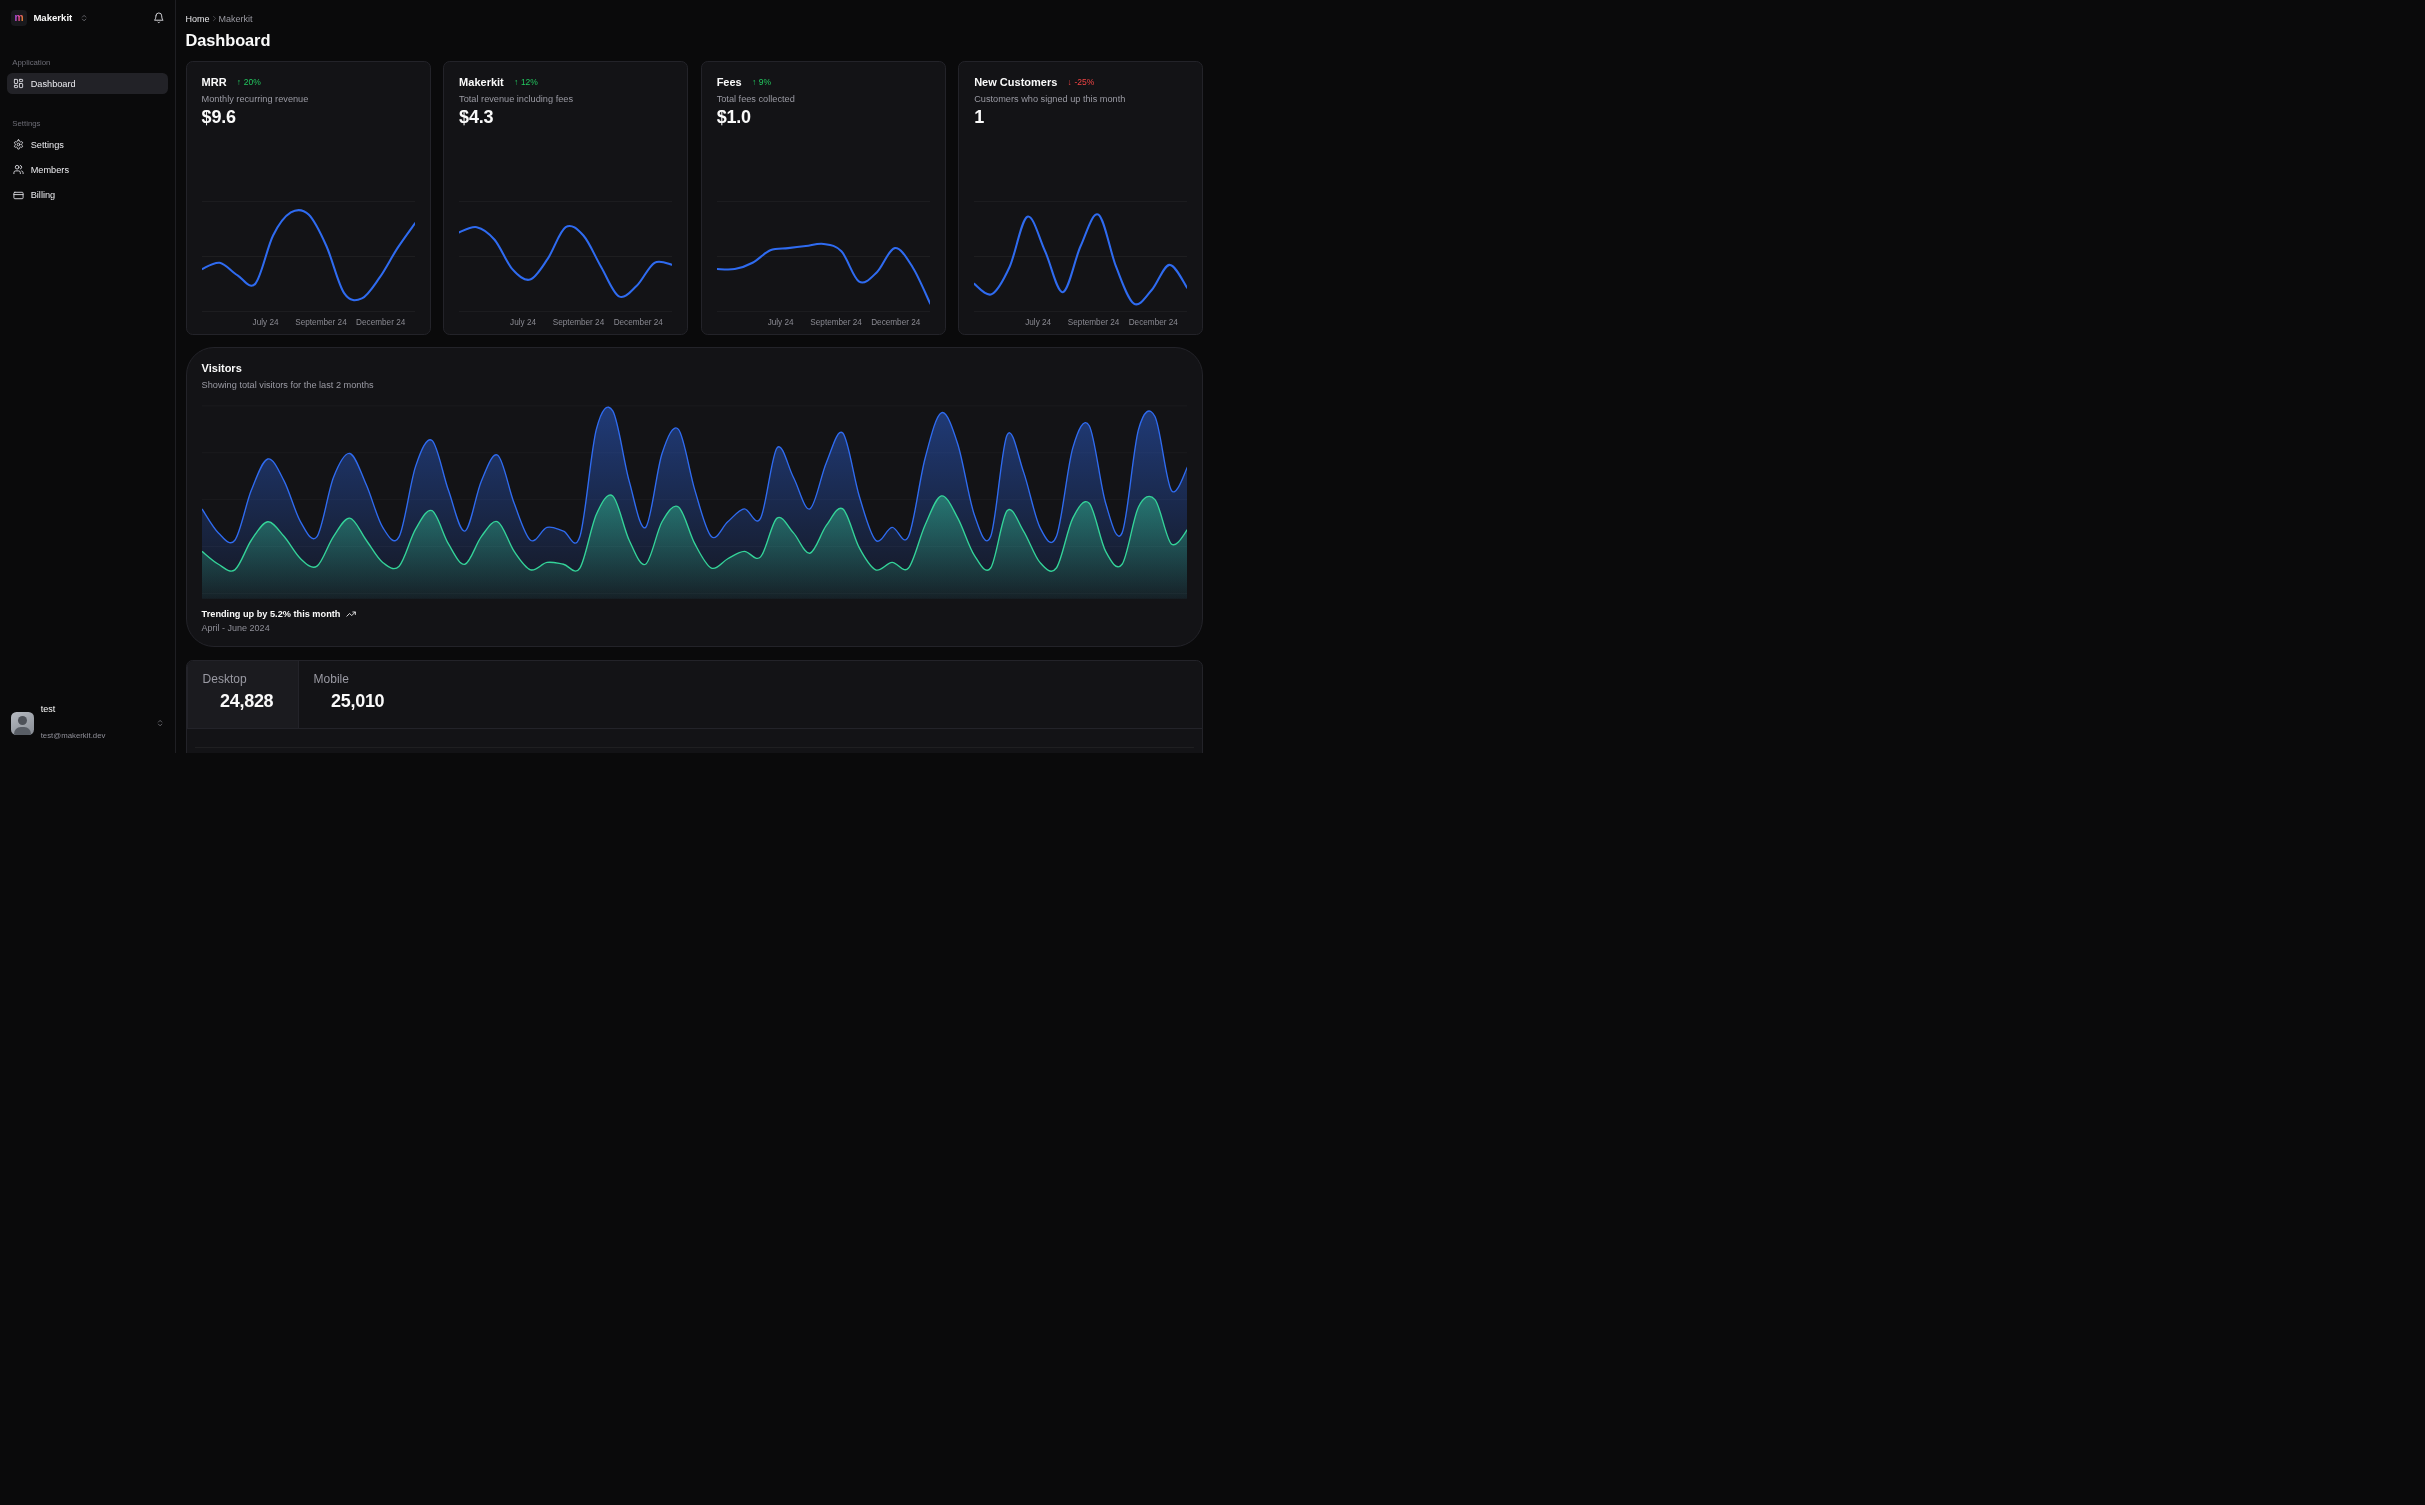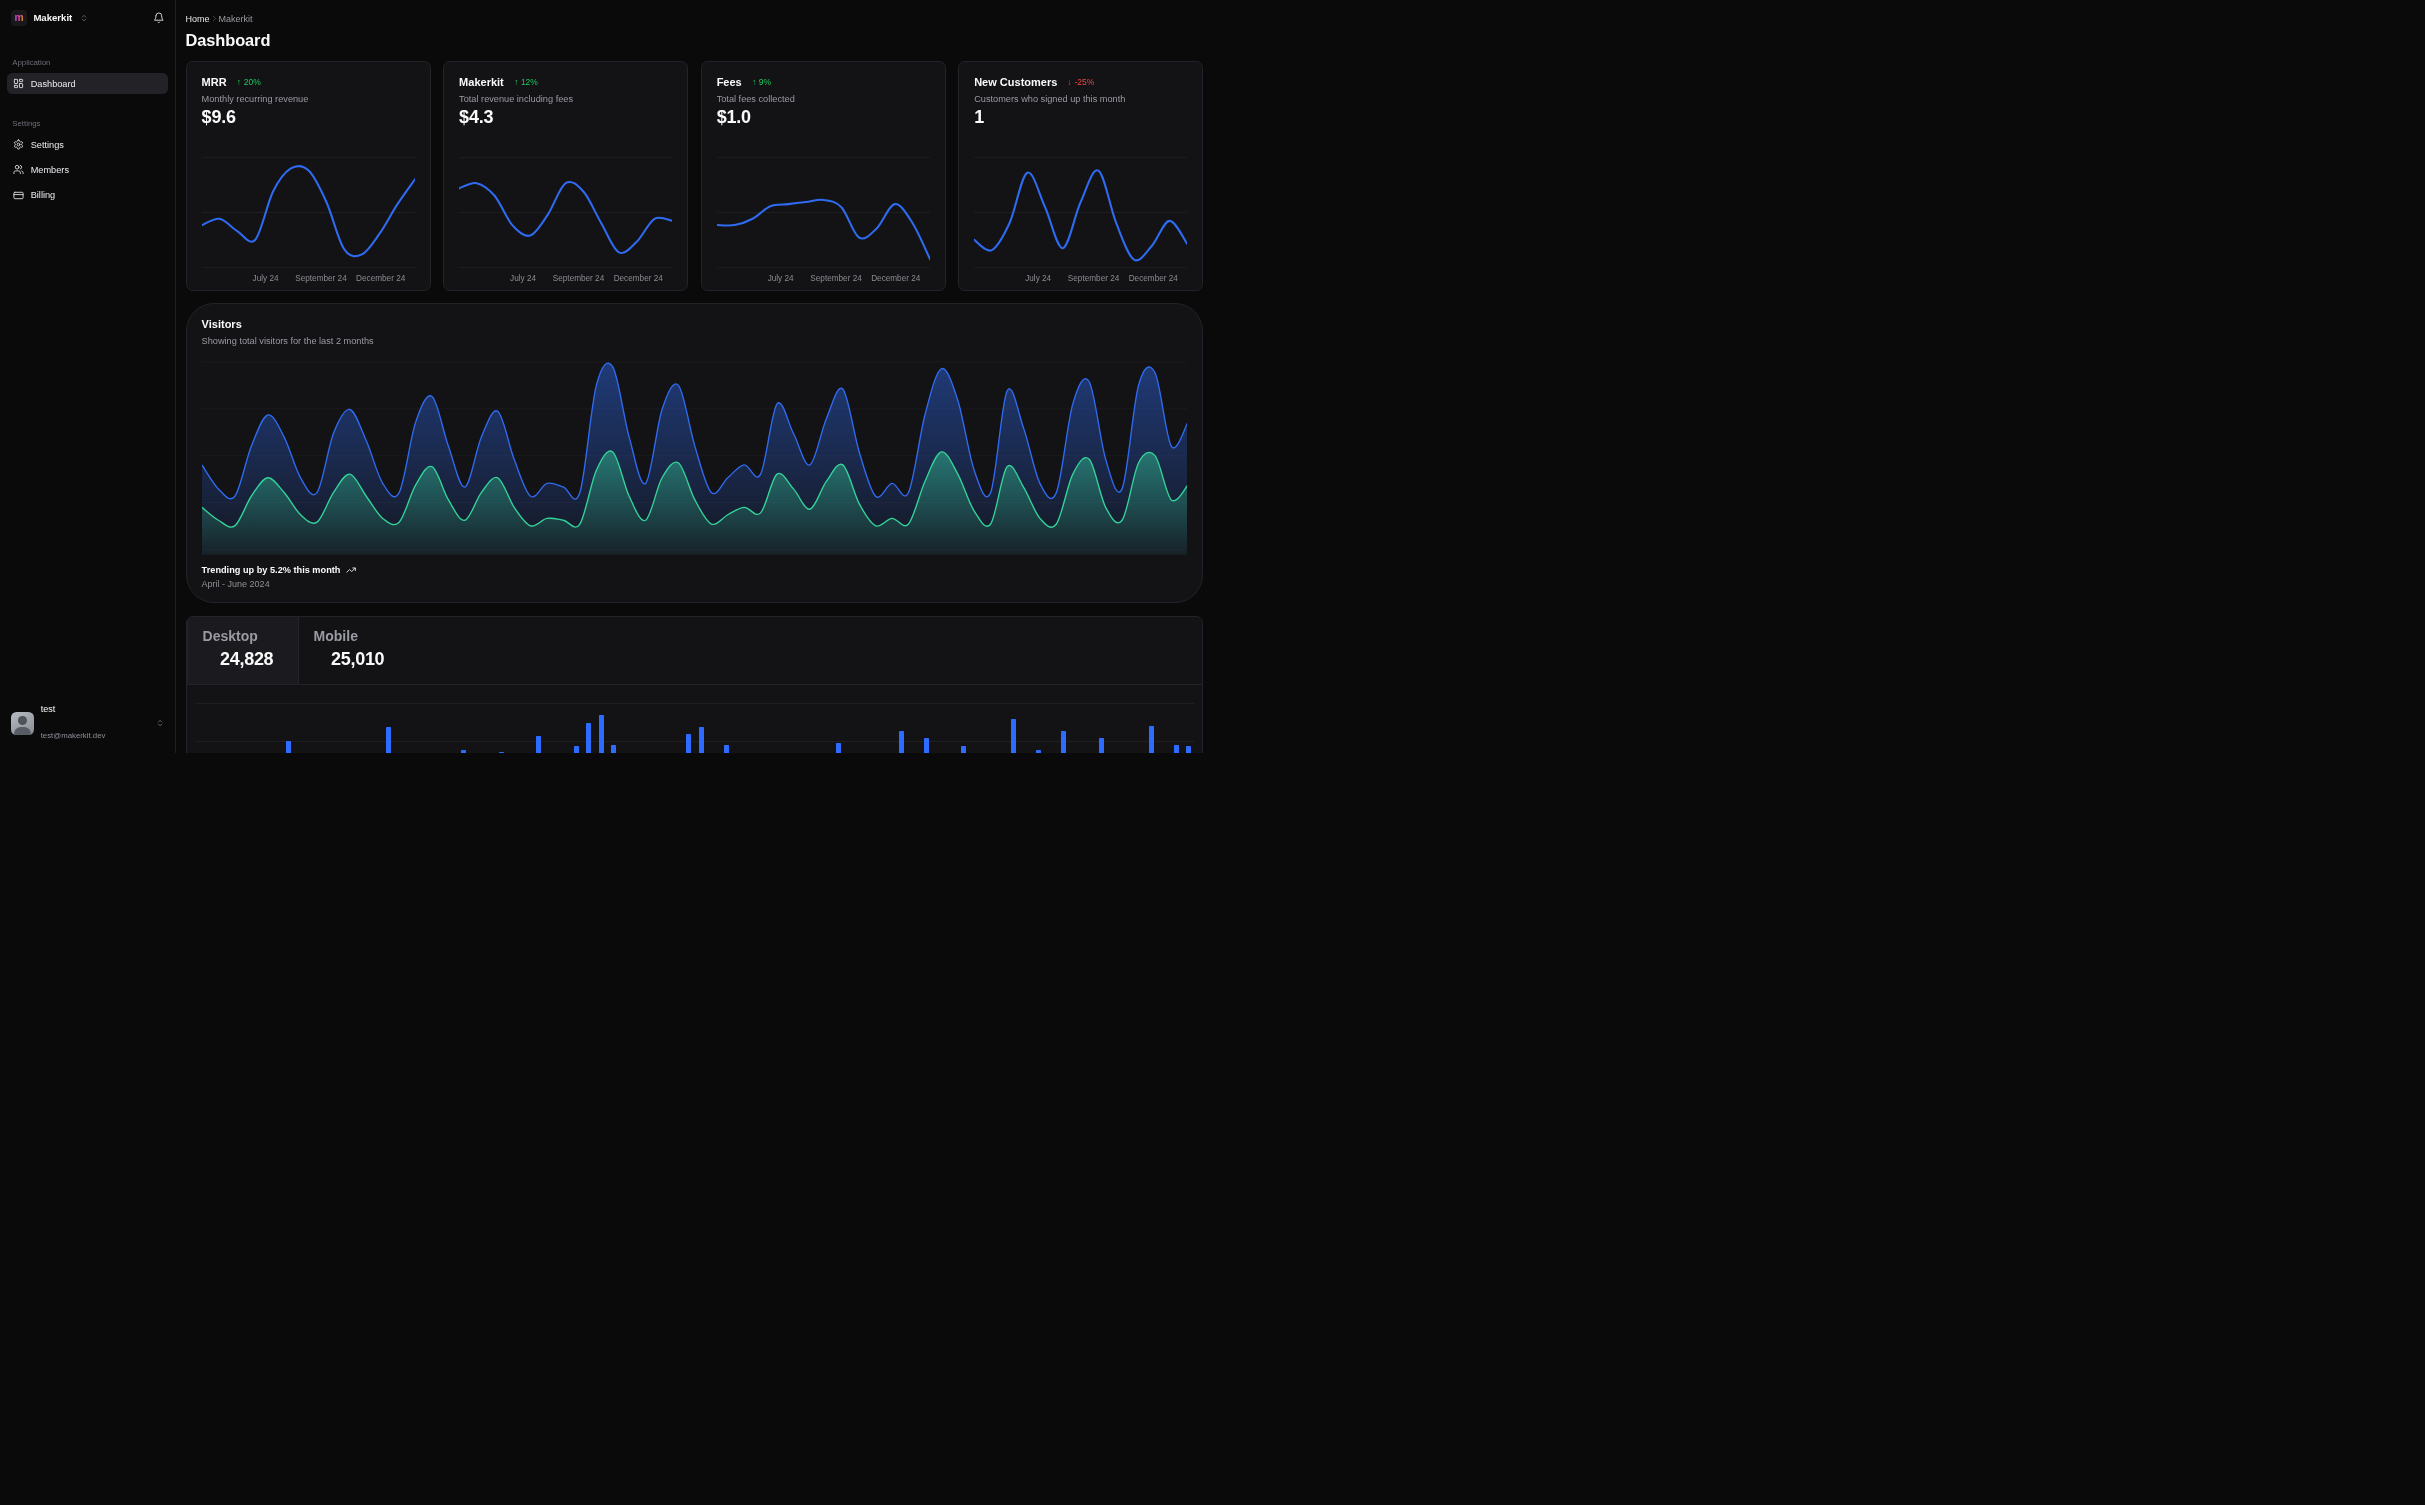--- a/index.html
+++ b/index.html
@@ -34,21 +34,21 @@
   
   .main{flex:1;padding:13.6px 9.6px 0;overflow:hidden;}
   .breadcrumb{display:flex;align-items:center;gap:0;font-size:9px;}
   .bc-home{color:#e7e7ea;cursor:pointer;}
   .bc-sep{width:9px;height:9px;color:#55555c;}
   .bc-current{color:#9a9aa2;}
   h1.page-title{font-size:16.4px;font-weight:700;margin:7.5px 0 11px;letter-spacing:-0.1px;}
 
   .stats{display:grid;grid-template-columns:repeat(4,1fr);gap:12.3px;}
   .card{background:#131316;border:0.7px solid #232329;border-radius:6.8px;}
-  .stat-card{height:230px;padding:13.6px 15px 0;display:flex;flex-direction:column;}
+  .stat-card{height:274px;padding:13.6px 15px 0;display:flex;flex-direction:column;}
   .stat-head{display:flex;align-items:center;gap:10.2px;}
   .stat-title{font-size:11px;font-weight:600;}
   .trend{font-size:8.5px;display:flex;align-items:center;gap:2.7px;}
   .trend.up{color:#22c55e;}
   .trend.down{color:#ef4444;}
   .stat-sub{margin-top:6.1px;font-size:9.2px;color:#9a9aa3;}
   .stat-value{margin-top:3.4px;font-size:18px;font-weight:700;letter-spacing:-0.2px;}
   .spark-wrap{margin-top:auto;}
   svg.spark{width:100%;height:115px;display:block;}
   .ticks{position:relative;height:20.5px;font-size:8.2px;color:#8a8a92;}
@@ -61,21 +61,21 @@
   .vfoot1 svg{width:10.2px;height:10.2px;color:#fafafa;}
   .vfoot2{margin-top:4.1px;font-size:9px;color:#8f8f98;}
 
   .pv-card{margin-top:12.3px;height:328px;padding:0;overflow:hidden;}
   .pv-head{display:flex;align-items:stretch;border-bottom:0.7px solid #232329;height:68px;}
   .pv-head-left{flex:1;padding:14.3px 15px;}
   .pv-title{font-size:11px;font-weight:600;}
   .pv-sub{margin-top:6.1px;font-size:9.2px;color:#9a9aa3;}
   .pv-toggle{width:111px;border-left:0.7px solid #232329;padding:11.6px 6.8px 0 15px;cursor:pointer;}
   .pv-toggle.active{background:#1b1b1f;}
-  .pv-label{font-size:14px;color:#9a9aa3;font-weight:bold;}
+  .pv-label{font-size:12px;color:#9a9aa3;}
   .pv-value{font-size:18px;font-weight:700;margin-top:4.8px;letter-spacing:-0.3px;text-align:center;}
   .pv-chart{position:relative;height:232px;margin:0 8.2px;}
   .grid-h{position:absolute;left:0;right:0;height:0.7px;background:rgba(255,255,255,0.05);}
   .bar{position:absolute;bottom:0;width:5.5px;border-radius:0.7px;}
 </style>
 </head>
 <body>
 
 <div class="page">
 

